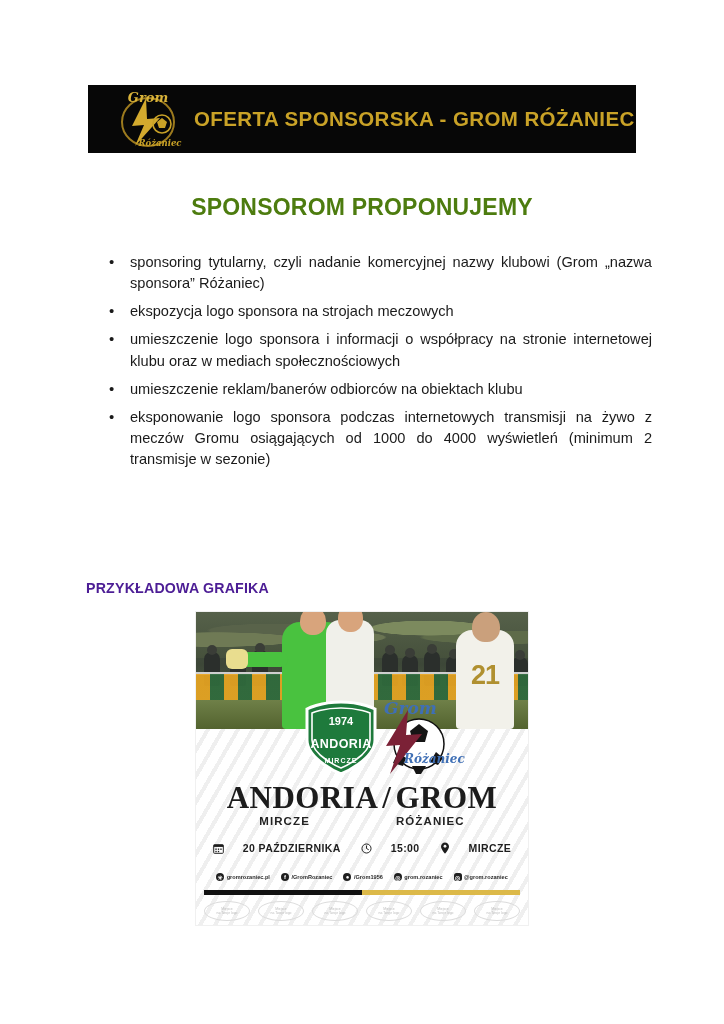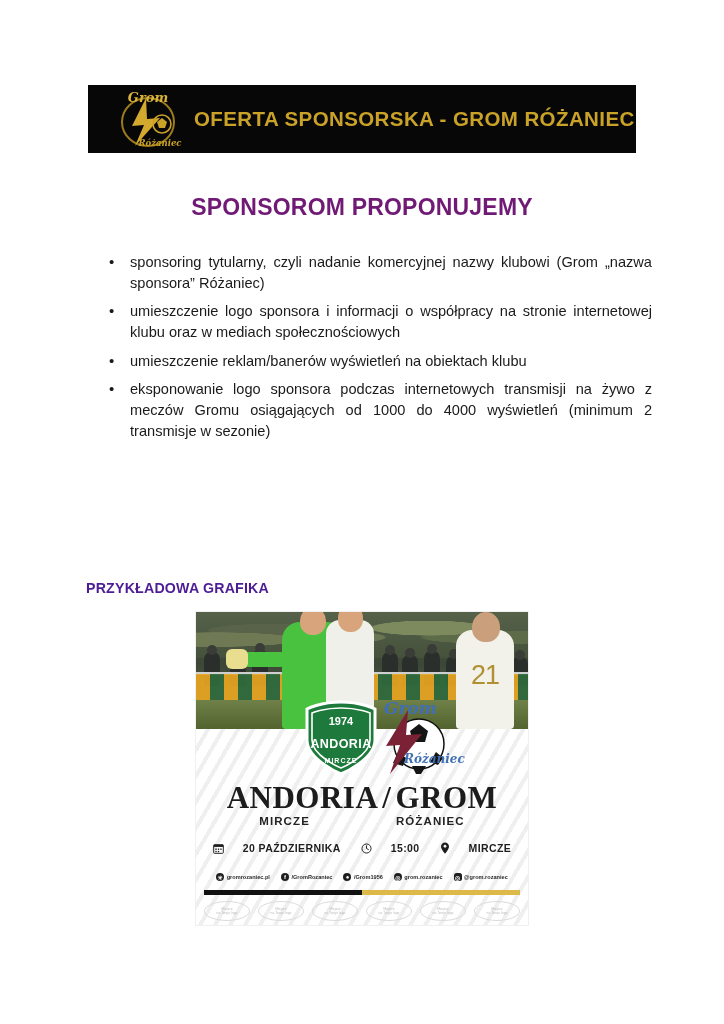--- a/index.html
+++ b/index.html
@@ -52,21 +52,21 @@
   
   .crest-svg { display: block; width: 92px; height: 62px; }
 
   
   .section-heading {
     position: absolute;
     left: 0;
     top: 194px;
     width: 724px;
     text-align: center;
-    color: #701a75;
+    color: #4d7c0f;
     font-size: 23px;
     font-weight: bold;
     letter-spacing: .2px;
   }
 
   
   .offer-list {
     position: absolute;
     left: 104px;
     top: 252px;
@@ -185,21 +185,21 @@
   .player-21 {
     position:absolute; right:14px; top:18px; width:58px; height:99px;
     background:#f2f1ea; border-radius:16px 16px 4px 4px;
   }
   .player-21::before{
     content:""; position:absolute; left:16px; top:-18px; width:28px; height:30px;
     border-radius:50% 50% 45% 45%; background:#caa07c;
   }
   .player-21 .num {
     position:absolute; left:0; right:0; top:30px; text-align:center;
-    font-size:27px; font-weight:normal; color:#b09030; letter-spacing:-1px;
+    font-size:27px; font-weight:bold; color:#b09030; letter-spacing:-1px;
   }
 
   
   .poster-body {
     position:absolute; left:0; top:117px; width:332px; height:196px;
     background:
       repeating-linear-gradient(-60deg,
         #ffffff 0 9px, #efefef 9px 13px);
   }
 
@@ -302,22 +302,23 @@
         <text x="58" y="58" text-anchor="middle" fill="#c9a227" font-family="DejaVu Serif, serif" font-style="italic" font-weight="bold" font-size="8.5">Różaniec</text>
       </svg>
     </div>
     <div class="banner-title">OFERTA SPONSORSKA - GROM RÓŻANIEC</div>
   </div>
 
   <div class="section-heading">SPONSOROM PROPONUJEMY</div>
 
   <ul class="offer-list">
     <li>sponsoring tytularny, czyli nadanie komercyjnej nazwy klubowi (Grom „nazwa sponsora” Różaniec)</li>
+    <li class="nojust">ekspozycja logo sponsora na strojach meczowych</li>
     <li>umieszczenie logo sponsora i informacji o współpracy na stronie internetowej klubu oraz w mediach społecznościowych</li>
-    <li class="nojust">umieszczenie reklam/banerów wyświetleń na obiektach klubu</li>
+    <li class="nojust">umieszczenie reklam/banerów odbiorców na obiektach klubu</li>
     <li>eksponowanie logo sponsora podczas internetowych transmisji na żywo z meczów Gromu osiągających od 1000 do 4000 wyświetleń (minimum 2 transmisje w sezonie)</li>
   </ul>
 
   <div class="graphic-label">PRZYKŁADOWA GRAFIKA</div>
 
   <div class="poster">
 
     <div class="poster-photo">
       <div class="photo-trees"></div>
       <div class="photo-crowd">

